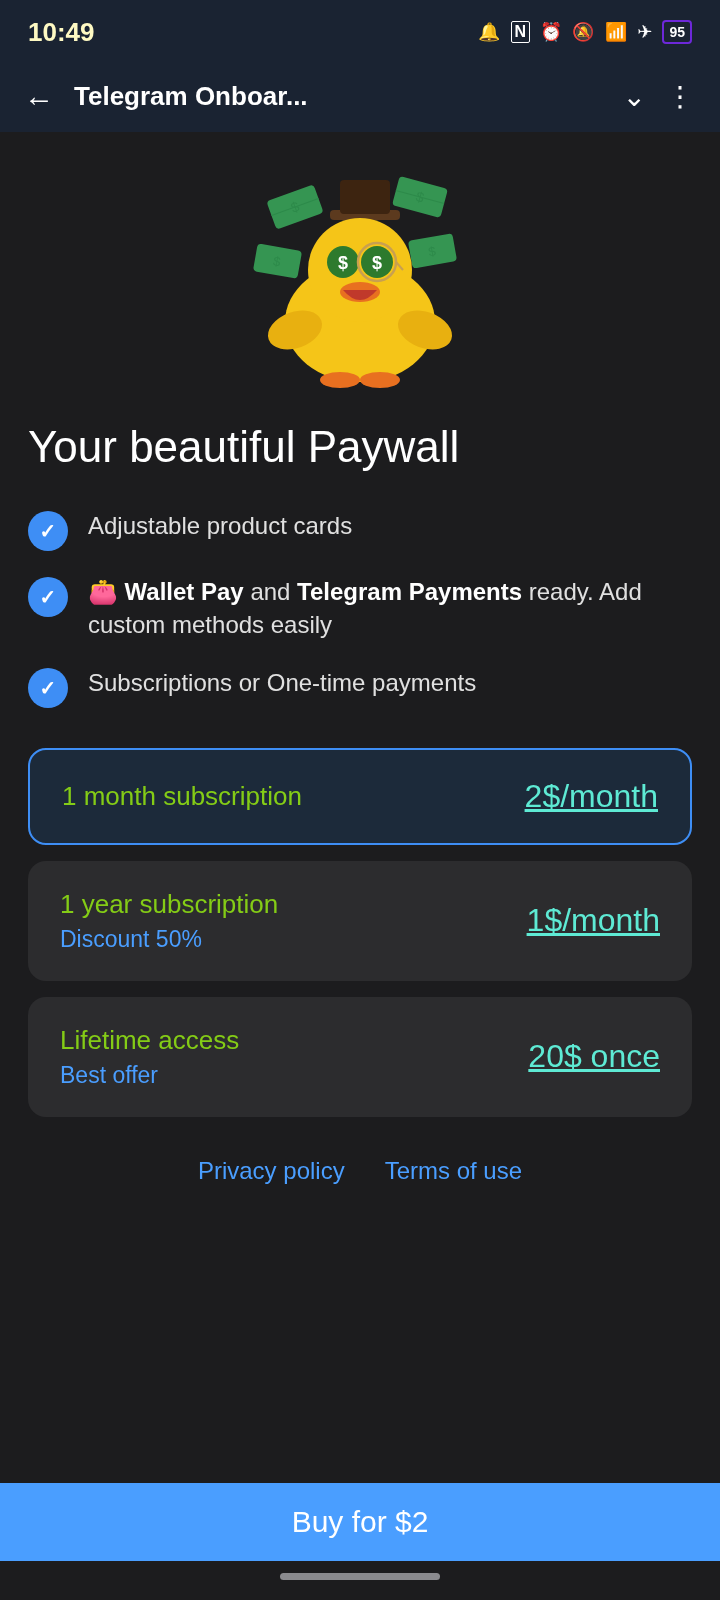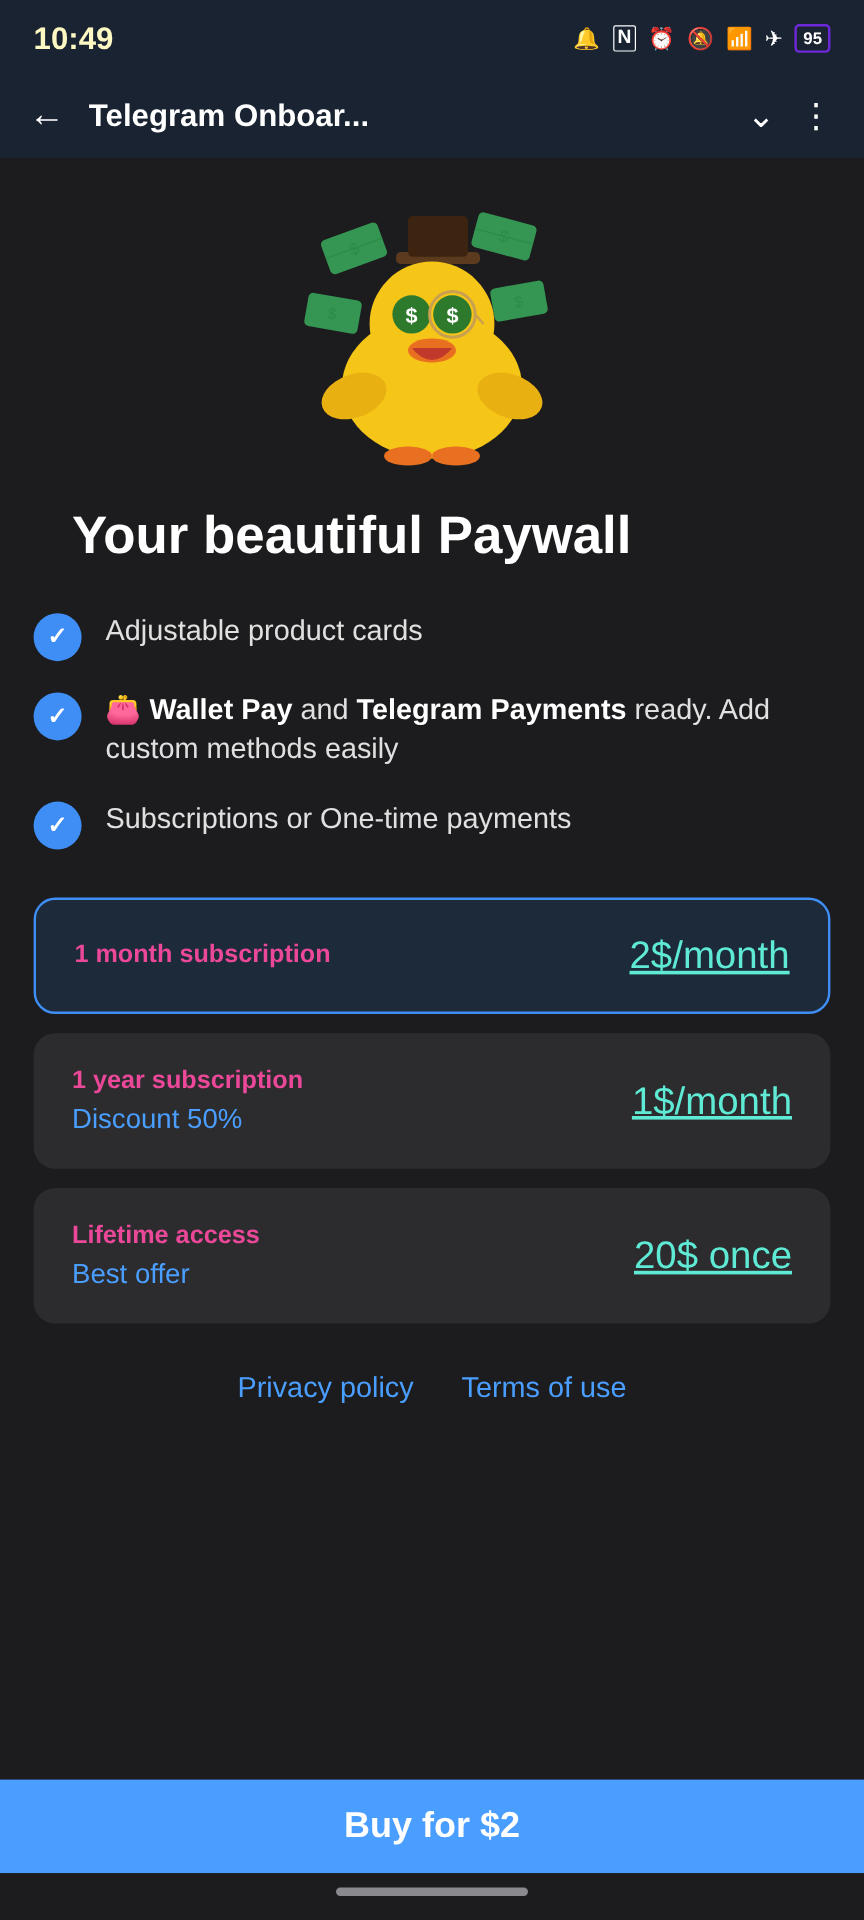--- a/index.html
+++ b/index.html
@@ -108,25 +108,24 @@
 
     
     .duck-svg {
       width: 240px;
       height: 240px;
     }
 
     
     .page-title {
       font-size: 44px;
-      font-weight: 700;
+      font-weight: 400;
       color: #ffffff;
       line-height: 1.15;
       margin-bottom: 36px;
-      margin-left: 32px;
     }
 
     
     .feature-list {
       display: flex;
       flex-direction: column;
       gap: 24px;
       margin-bottom: 40px;
     }
 
@@ -188,23 +187,23 @@
       border: 2px solid #3e8ef5;
     }
 
     .sub-card-left {
       display: flex;
       flex-direction: column;
       gap: 6px;
     }
 
     .sub-card-title {
-      font-size: 21px;
-      font-weight: 700;
-      color: #ec4899;
+      font-size: 26px;
+      font-weight: 400;
+      color: #84cc16;
     }
 
     .sub-card-subtitle {
       font-size: 23px;
       color: #4a9eff;
       font-weight: 500;
     }
 
     .sub-card-price {
       font-size: 32px;
@@ -234,21 +233,21 @@
       margin: 0 -28px;
       margin-top: auto;
     }
 
     .buy-button {
       width: 100%;
       background-color: #4a9eff;
       border: none;
       color: #ffffff;
       font-size: 30px;
-      font-weight: 700;
+      font-weight: 400;
       cursor: pointer;
       text-align: center;
     }
 
     .home-indicator {
       background-color: #1c1c1e;
       display: flex;
       justify-content: center;
       align-items: center;
       padding: 12px 0 20px 0;

